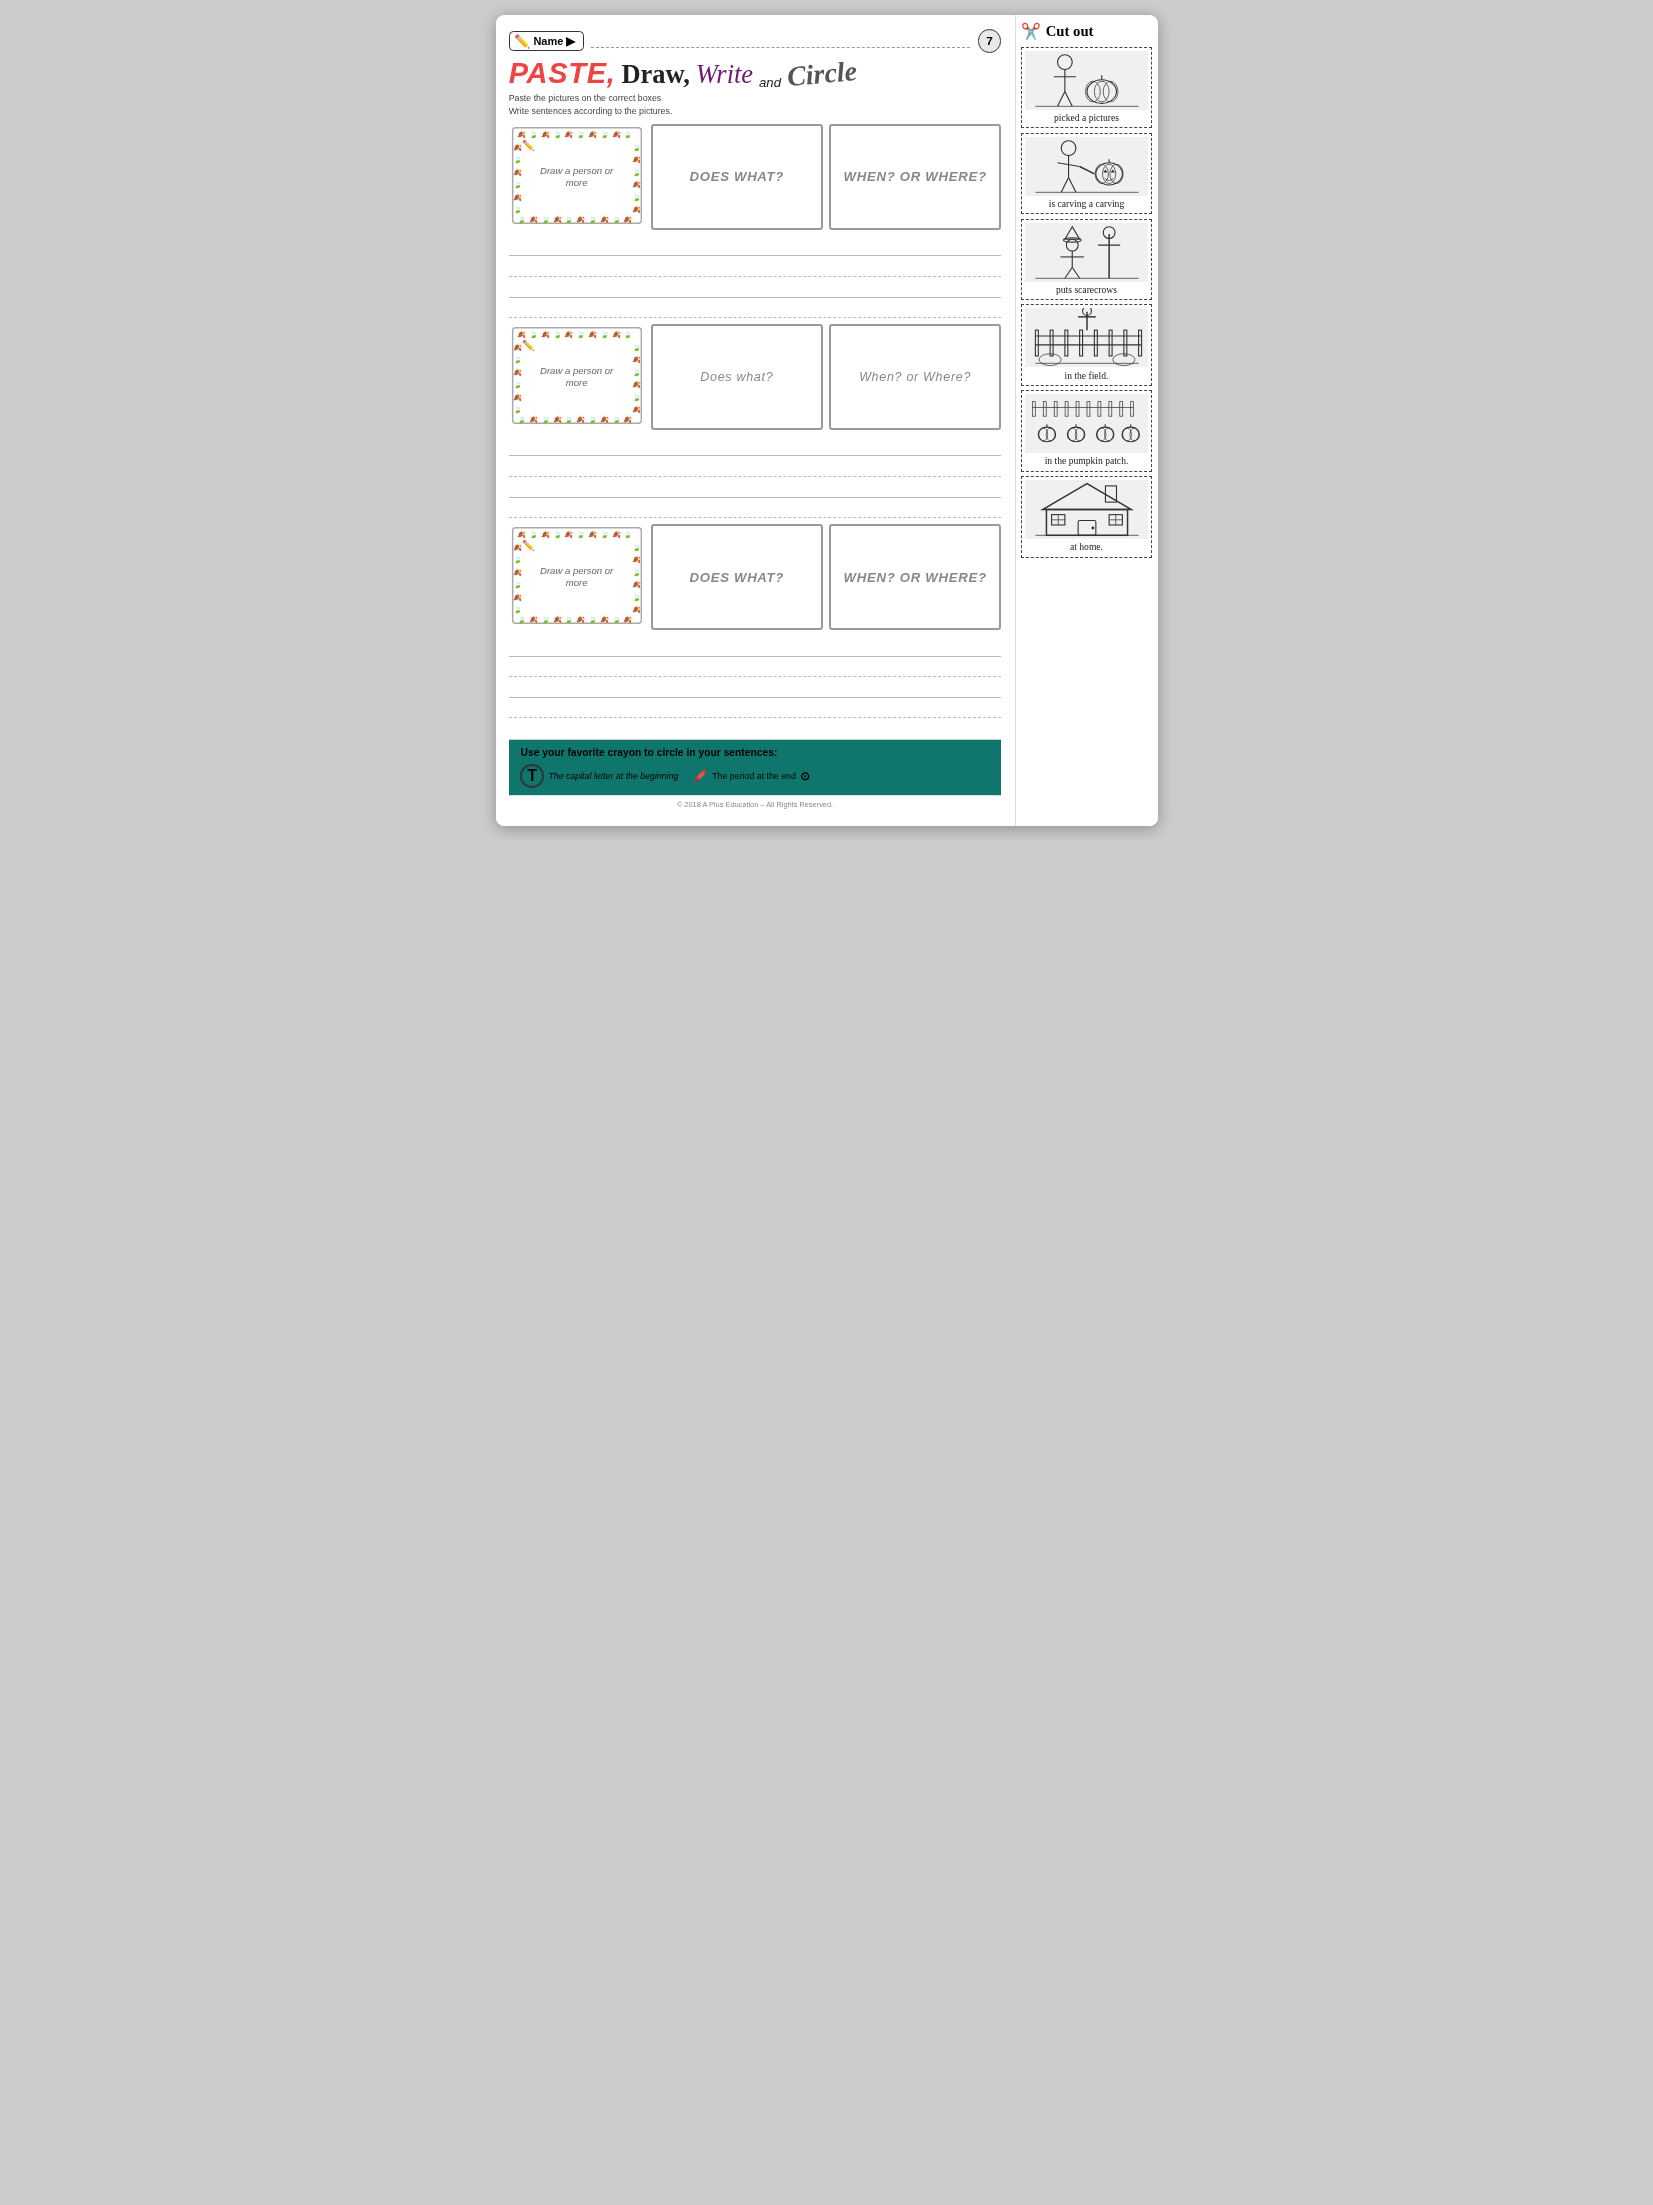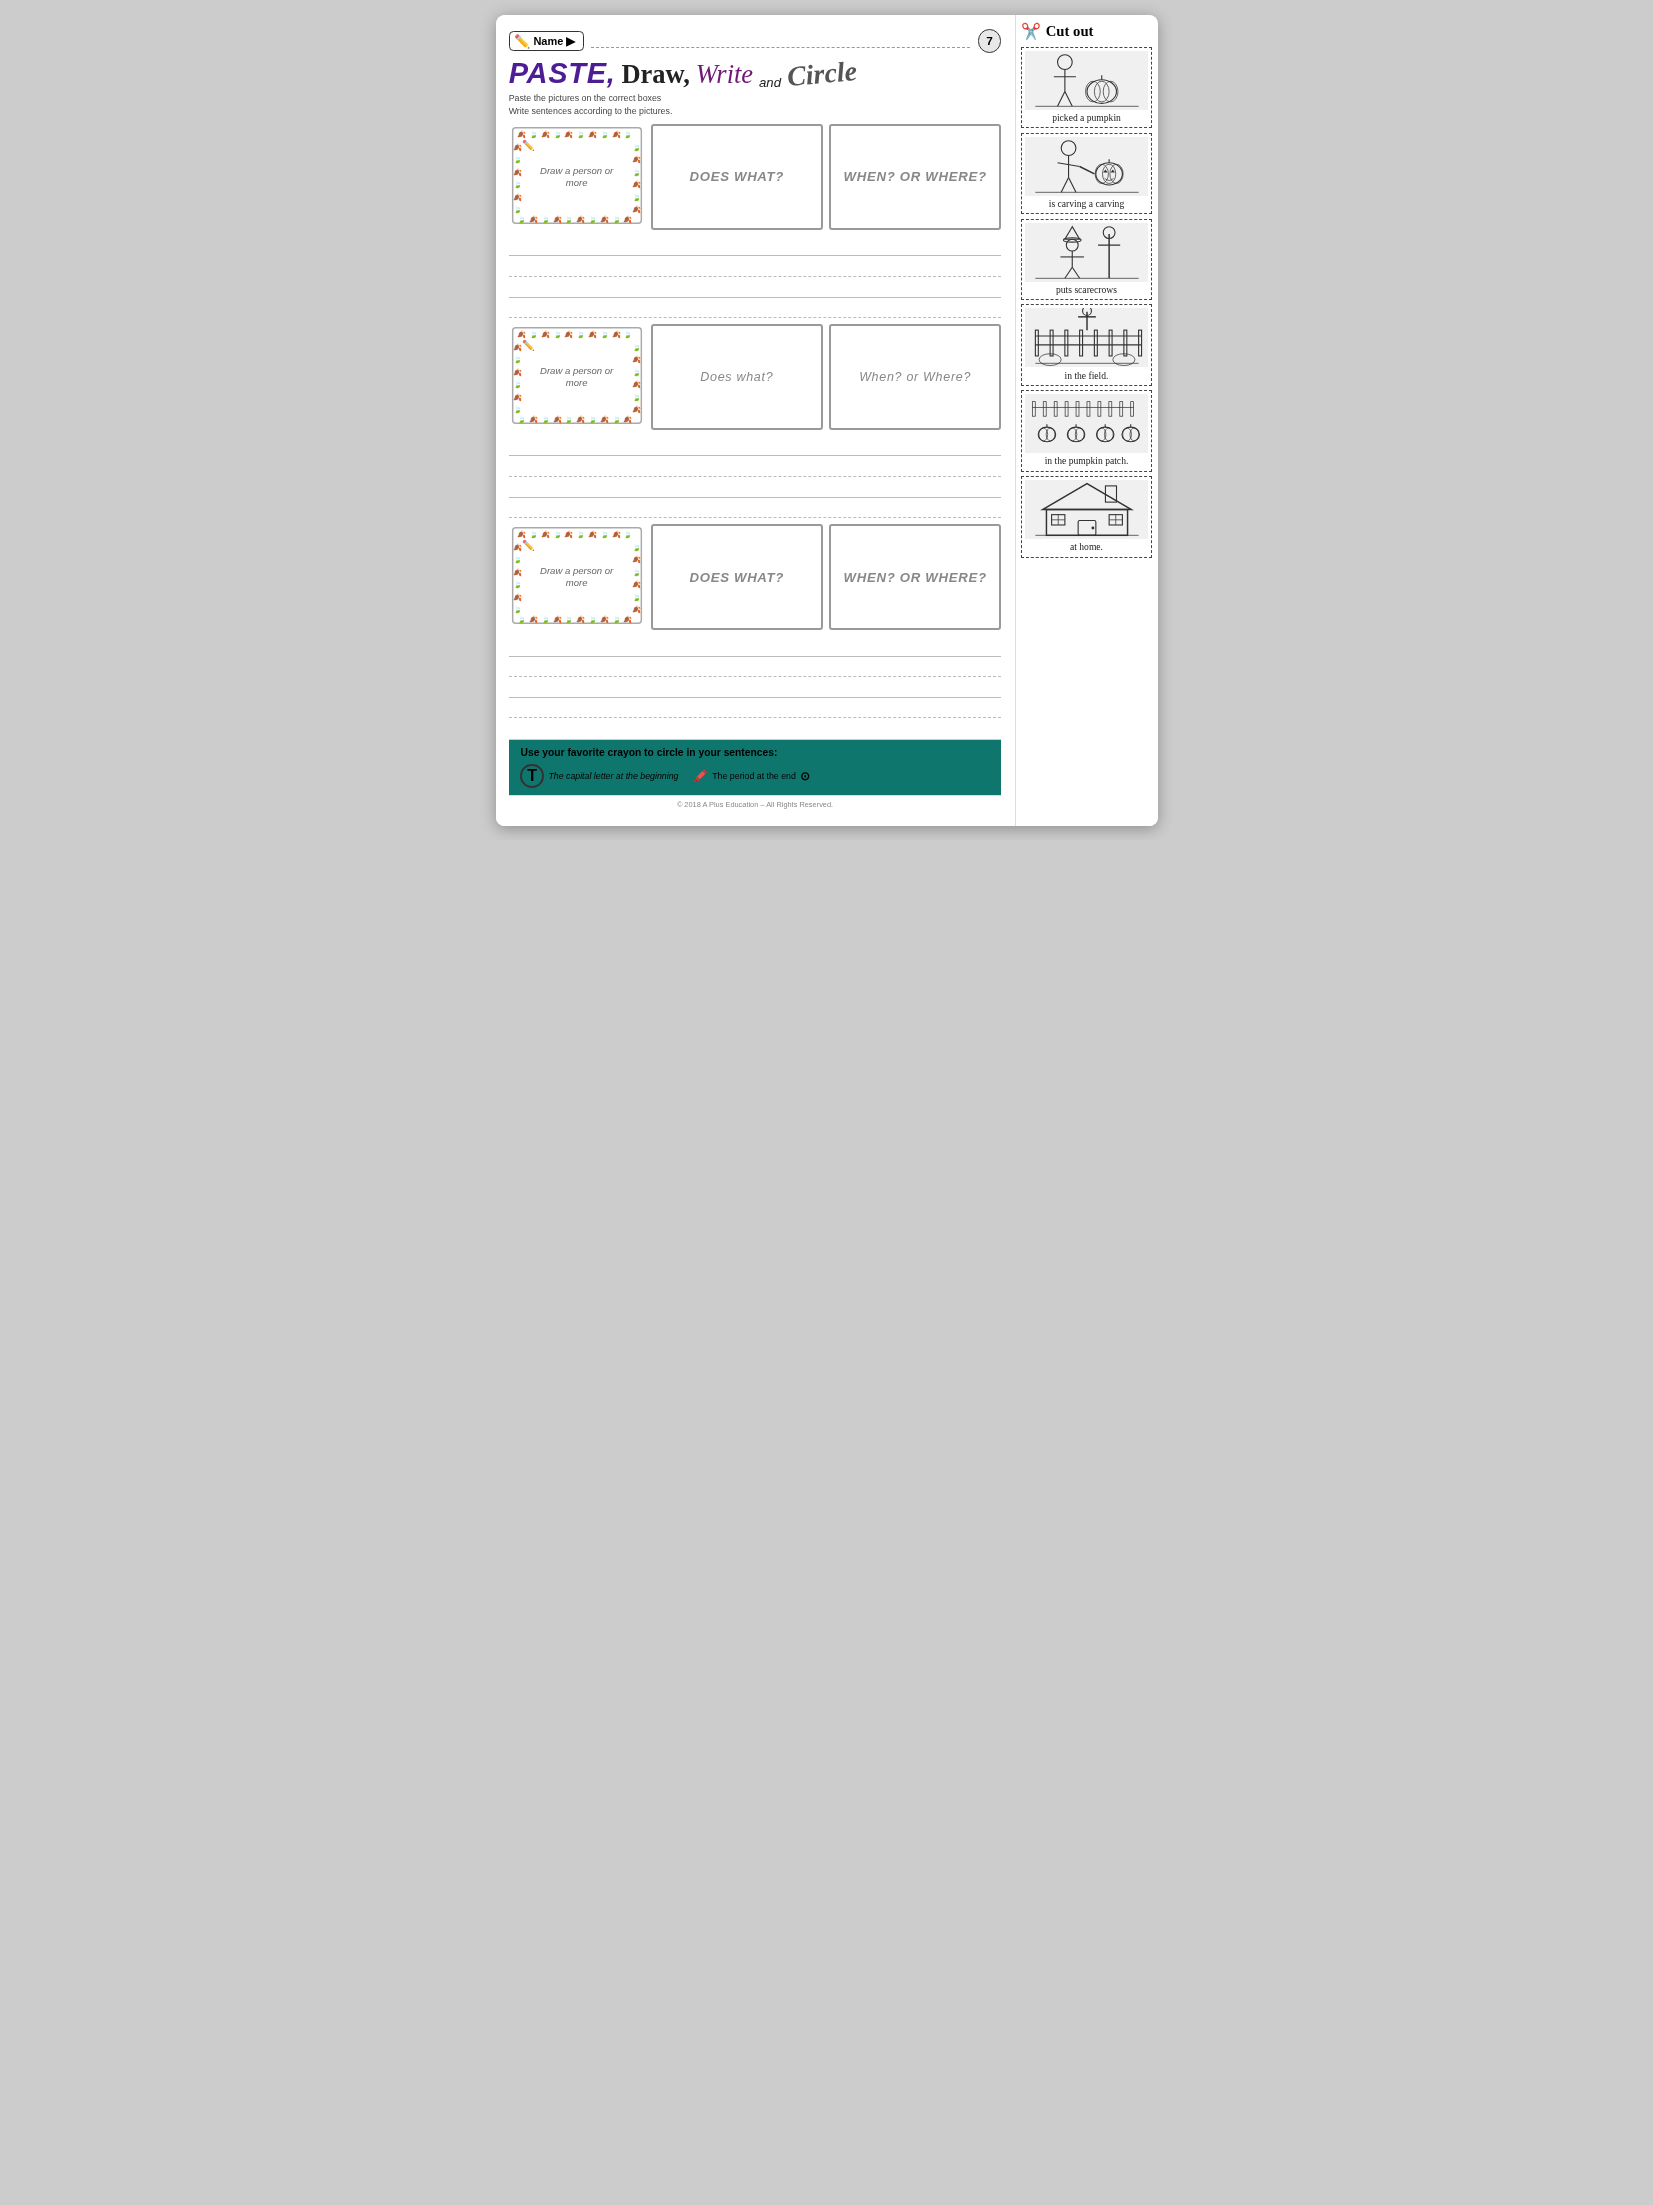--- a/index.html
+++ b/index.html
@@ -76,21 +76,21 @@
     .title-row {
       display: flex;
       align-items: flex-end;
       gap: 5.9px;
       margin-bottom: 1.5px;
     }
     .title-paste {
       font-size: 29px;
       font-weight: 900;
       font-style: italic;
-      color: #4c1d95;
+      color: #ef4444;
       letter-spacing: 0.7px;
     }
     .title-draw {
       font-size: 26.5px;
       font-weight: 700;
       font-family: 'Georgia', serif;
       color: #222;
     }
     .title-write {
       font-size: 26.5px;
@@ -498,21 +498,21 @@
 
           <ellipse cx="100" cy="55" rx="20" ry="16" fill="none" stroke="#333" stroke-width="1.5"></ellipse>
           <ellipse cx="88" cy="55" rx="10" ry="14" fill="none" stroke="#333" stroke-width="1"></ellipse>
           <ellipse cx="100" cy="55" rx="10" ry="14" fill="none" stroke="#333" stroke-width="1"></ellipse>
           <ellipse cx="112" cy="55" rx="10" ry="14" fill="none" stroke="#333" stroke-width="1"></ellipse>
           <line x1="100" y1="39" x2="100" y2="33" stroke="#333" stroke-width="1.5"></line>
 
           <line x1="10" y1="75" x2="150" y2="75" stroke="#333" stroke-width="1"></line>
         </svg>
       </div>
-      <span class="cutout-label">picked a pumpkin</span>
+      <span class="cutout-label">picked a pictures</span>
     </div>
 
     <div class="cutout-item">
       <div class="cutout-image">
         <svg width="118" height="59" viewBox="0 0 160 80">
 
           <circle cx="55" cy="15" r="10" fill="none" stroke="#333" stroke-width="1.5"></circle>
           <line x1="55" y1="25" x2="55" y2="55" stroke="#333" stroke-width="1.5"></line>
           <line x1="40" y1="35" x2="70" y2="40" stroke="#333" stroke-width="1.5"></line>
           <line x1="55" y1="55" x2="45" y2="75" stroke="#333" stroke-width="1.5"></line>

